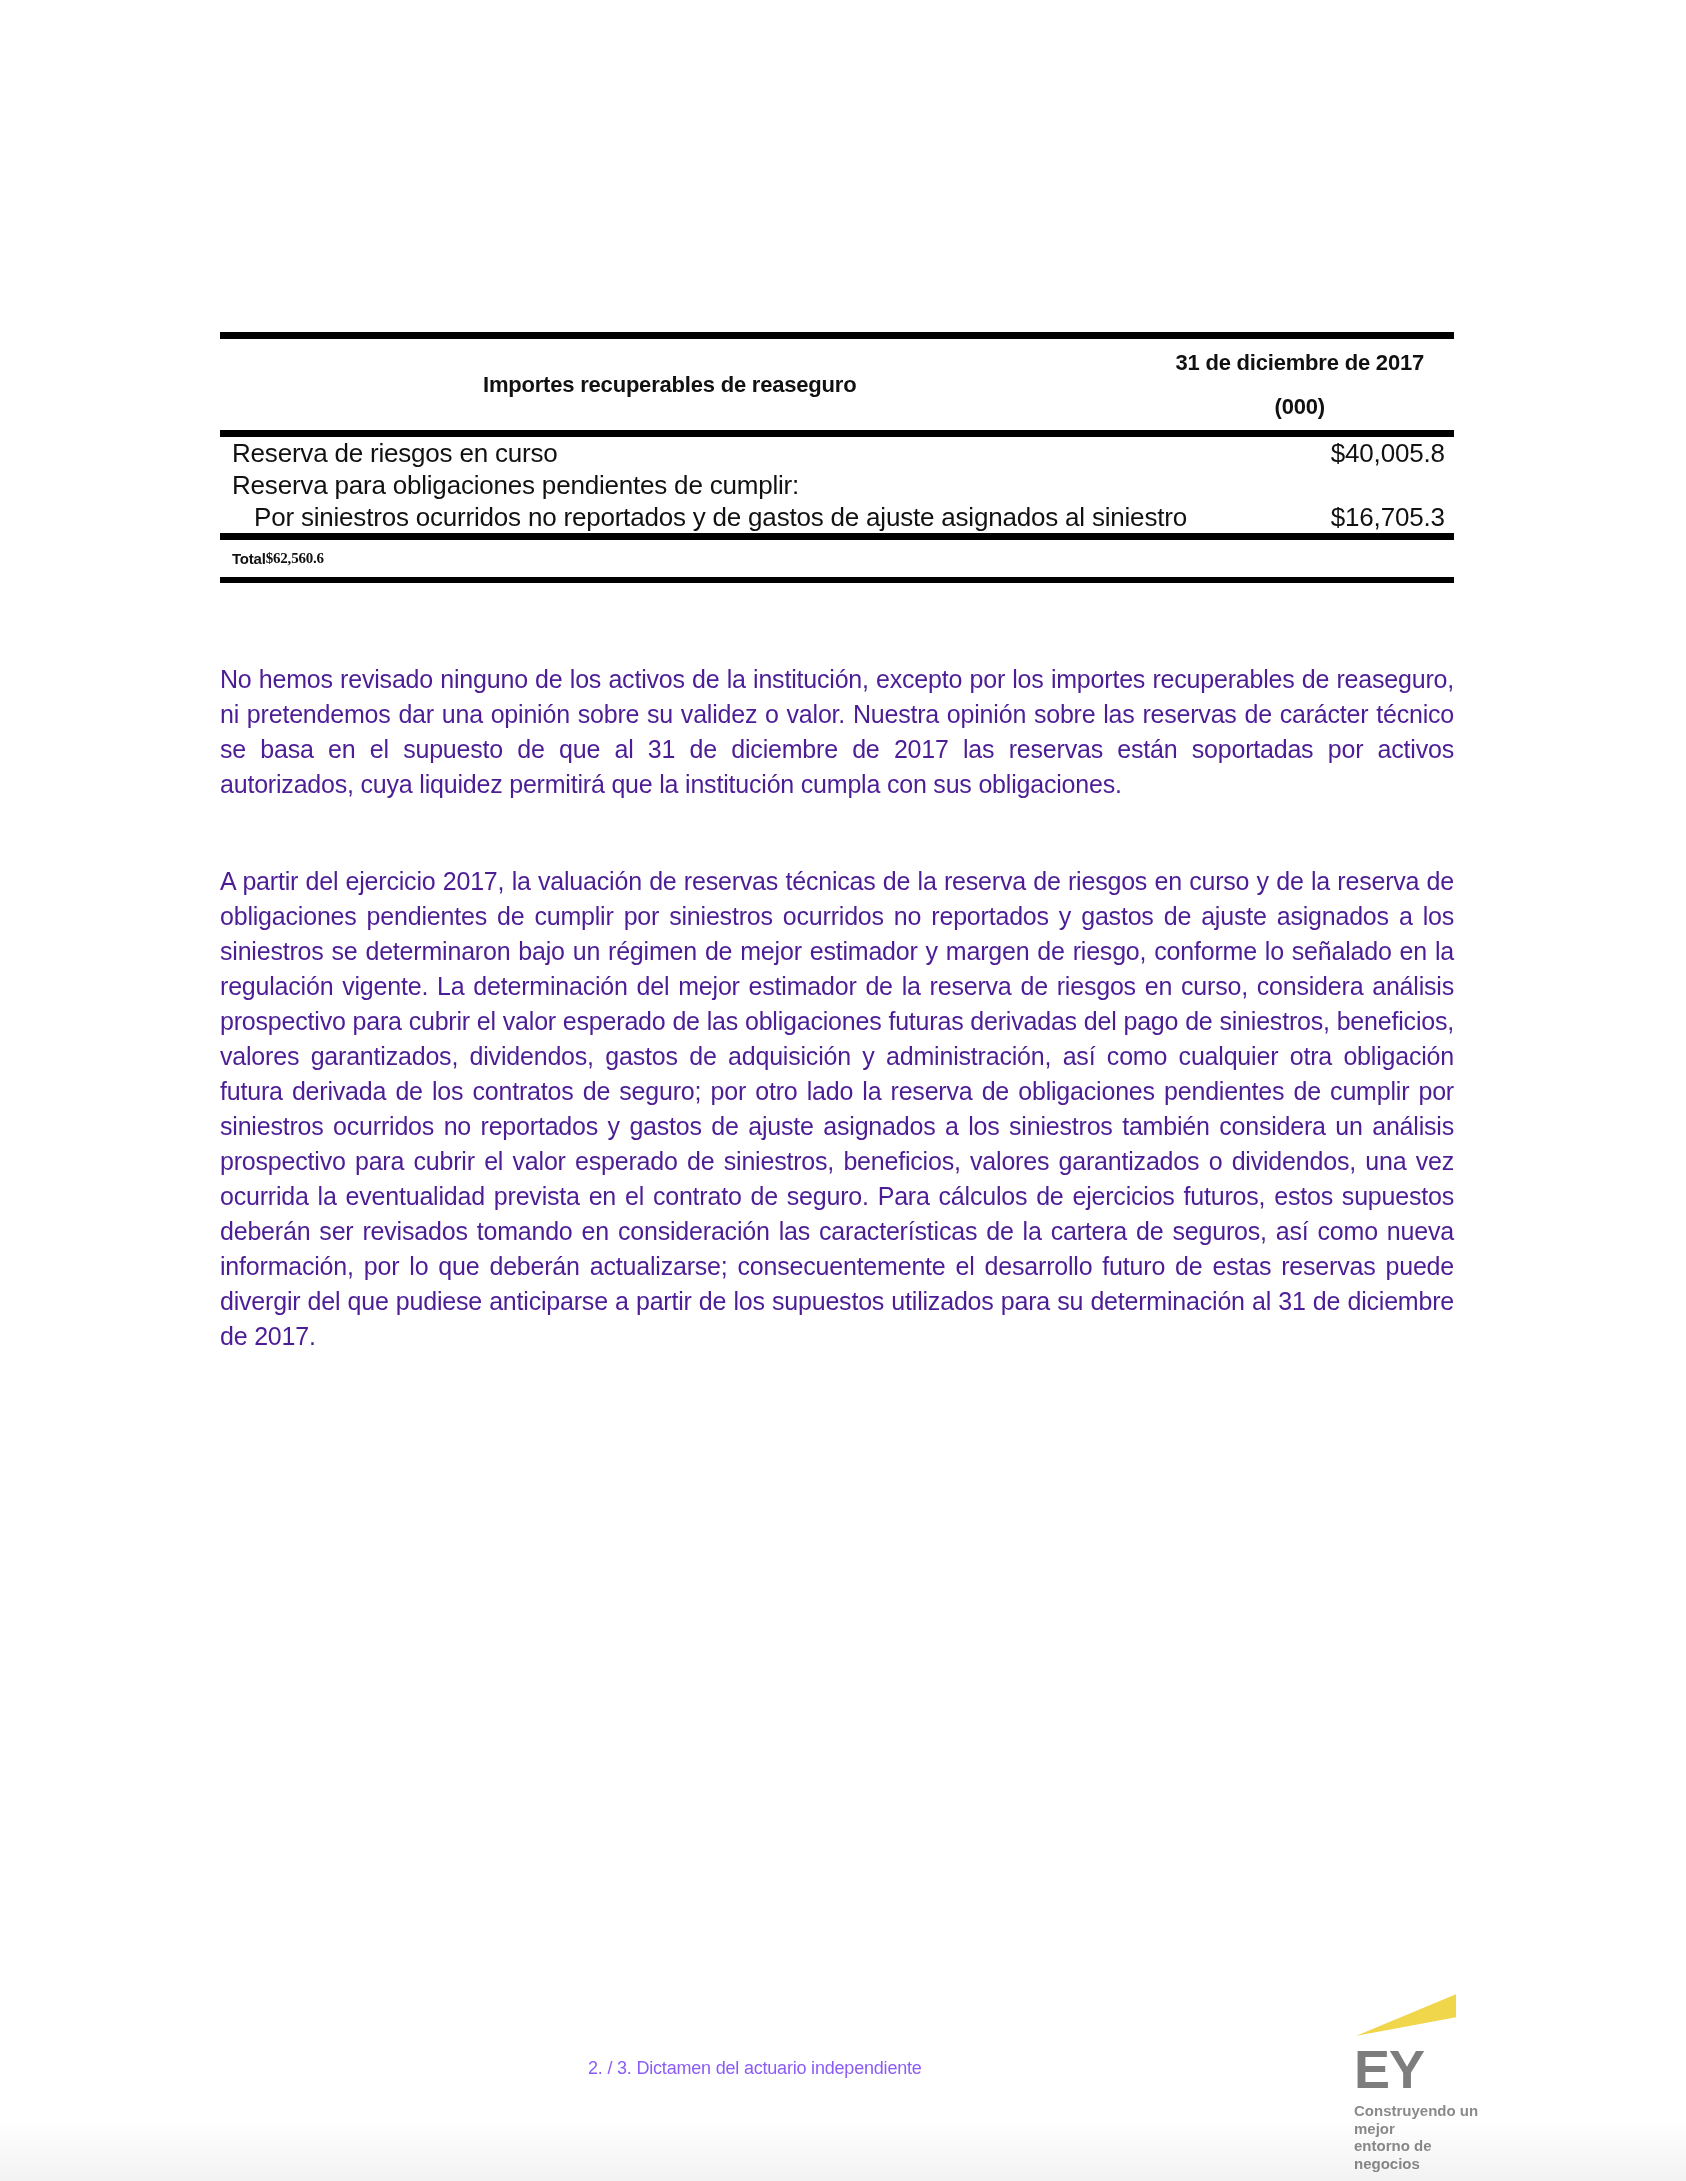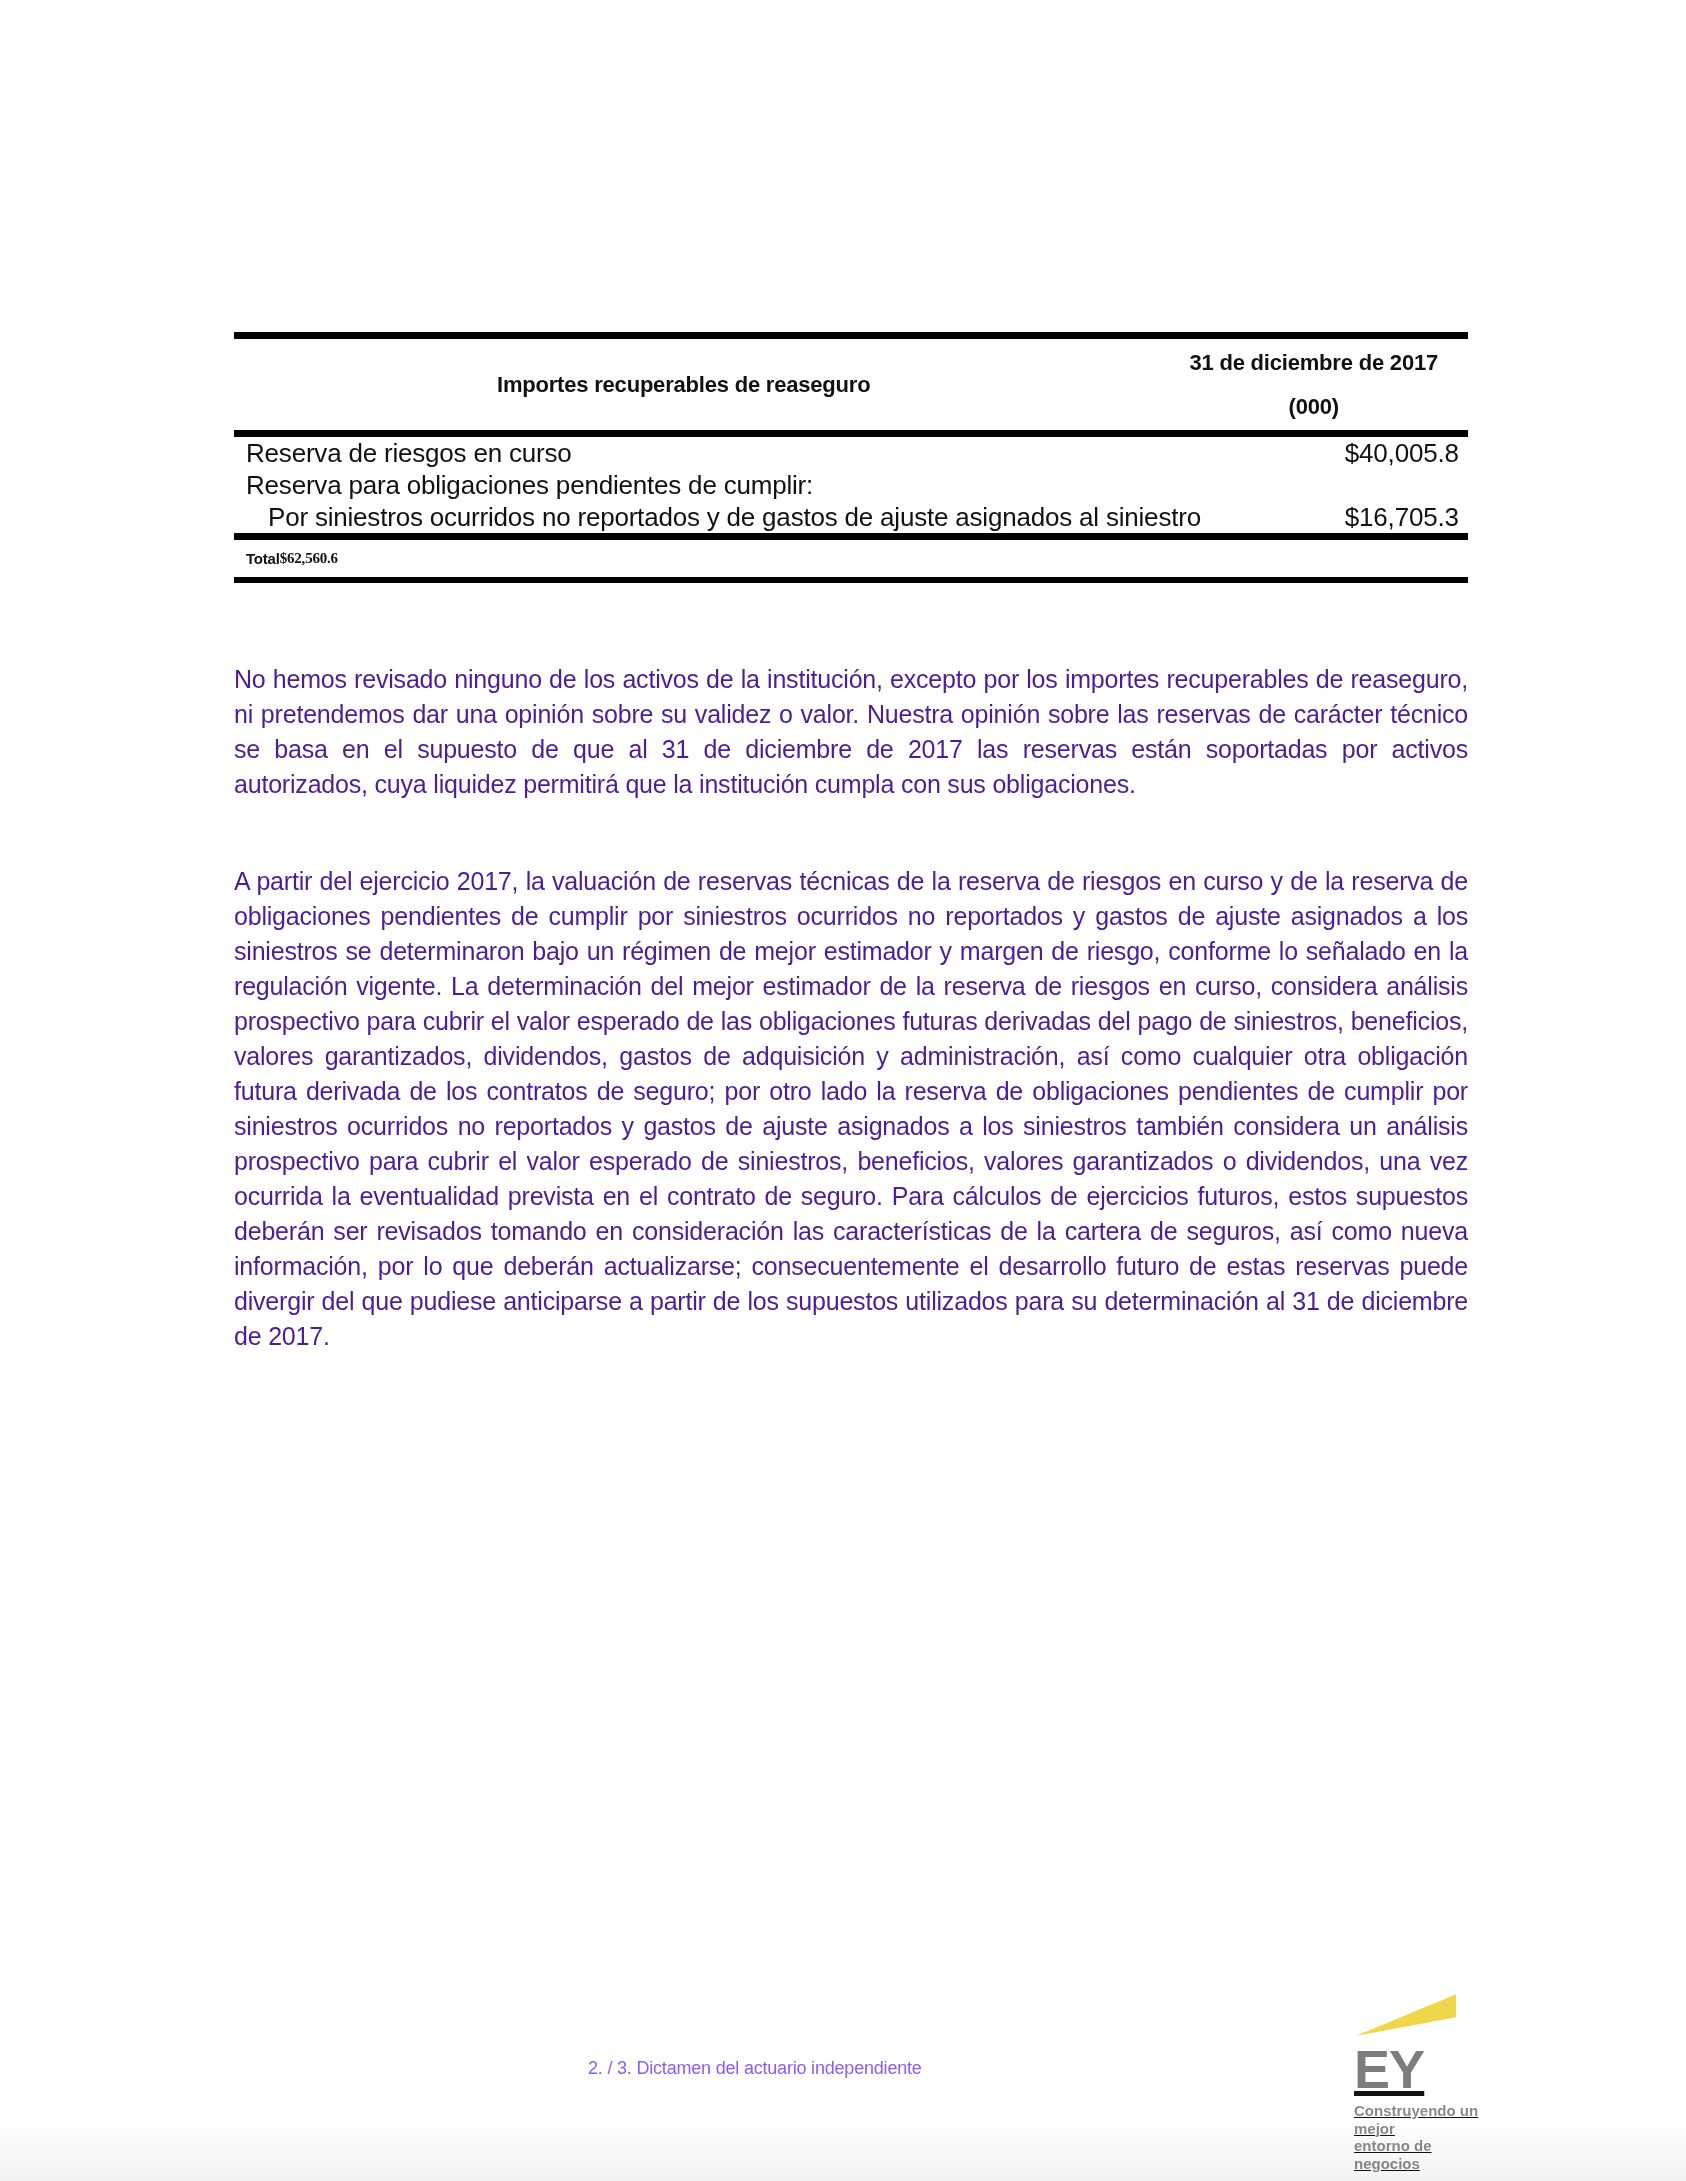--- a/index.html
+++ b/index.html
@@ -16,21 +16,21 @@
   .page::after {
     content: "";
     position: absolute;
     left: 0; right: 0; bottom: 0;
     height: 65px;
     background: linear-gradient(to bottom, rgba(0,0,0,0) 0%, rgba(0,0,0,0.05) 100%);
     pointer-events: none;
   }
   .content {
     position: absolute;
-    left: 234px;
+    left: 220px;
     top: 332px;
     width: 1234px;
   }
 
   
   .rtable { width: 100%; border-top: 7.4px solid #000; border-bottom: 6.5px solid #000; }
   .rtable-header {
     display: flex;
     align-items: center;
     border-bottom: 7.4px solid #000;
@@ -90,21 +90,20 @@
     font-size: 18px;
     line-height: 33px;
     letter-spacing: -0.2px;
     color: #8b5cf6;
   }
   .ey-logo {
     position: absolute;
     left: 1354px;
     top: 1994px;
     width: 139px;
-    text-decoration: underline;
   }
   .ey-beam { display: block; margin-left: 1.9px; }
   .ey-letters {
     font-size: 54px;
     line-height: 43px;
     font-weight: bold;
     letter-spacing: -0.9px;
     margin-top: 11px;
   }
   .ey-tagline {

